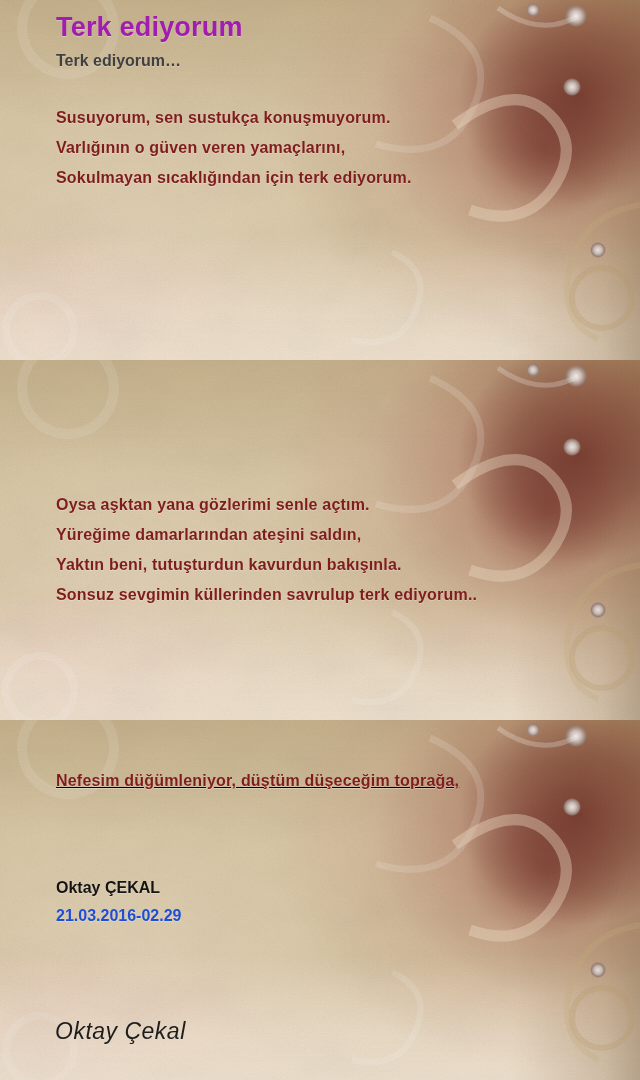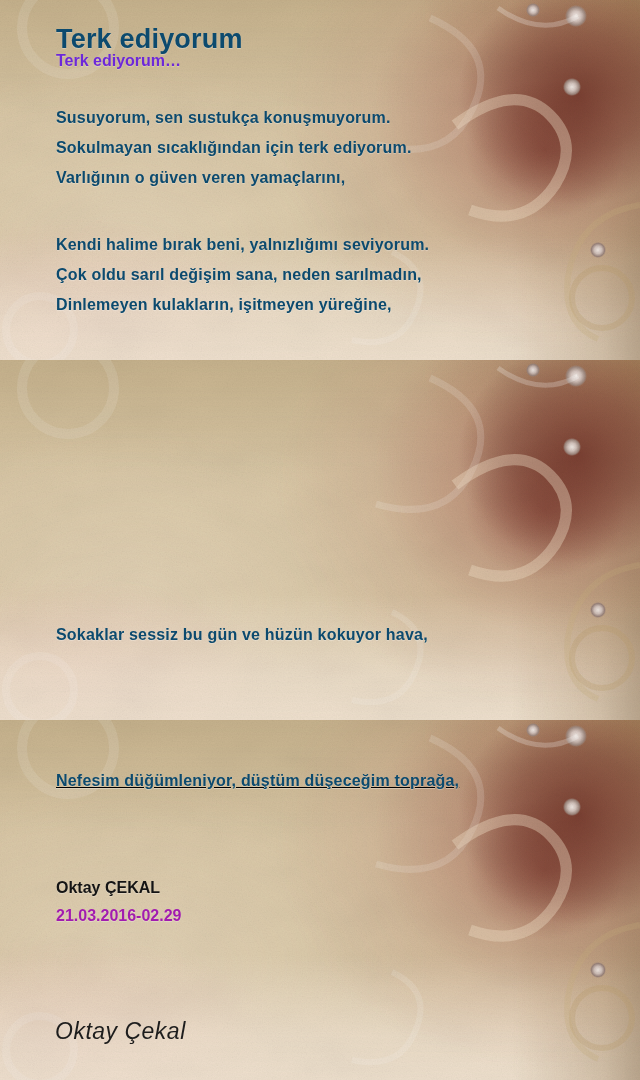--- a/index.html
+++ b/index.html
@@ -59,49 +59,49 @@
     inset: 0;
     mix-blend-mode: multiply;
     pointer-events: none;
   }
 
   .content { position: absolute; inset: 0; }
 
   .page-title {
     position: absolute;
     left: 56px;
-    top: 24px;
+    top: 12px;
     margin: 0;
     font-size: 27px;
     font-weight: bold;
-    color: #0c4a6e;
+    color: #a21caf;
     letter-spacing: 0.2px;
     text-shadow: 0 1px 1px rgba(255,255,255,0.30);
   }
 
   .subtitle {
     position: absolute;
     left: 56px;
     top: 52px;
     font-size: 16px;
     font-weight: bold;
-    color: #6d28d9;
+    color: #404040;
     text-shadow: 0 1px 1px rgba(255,255,255,0.30);
   }
 
   .stanza {
     position: absolute;
     left: 56px;
     right: 20px;
   }
   .stanza .line {
     font-size: 16px;
     font-weight: bold;
     line-height: 30px;
-    color: #0c4a6e;
+    color: #7f1d1d;
     letter-spacing: 0.2px;
     text-shadow: 0 1px 1px rgba(255,255,255,0.30);
     white-space: nowrap;
   }
   .s1 { top: 103px; }
   .s2 { top: 230px; }
   .s3 { top: 413px; }
   .s4 { top: 490px; }
   .s5 { top: 620px; }
   .s6 { top: 766px; text-decoration: underline; }
@@ -116,21 +116,21 @@
     color: #141414;
     text-shadow: 0 1px 1px rgba(255,255,255,0.30);
   }
   .date {
     position: absolute;
     left: 56px;
     top: 902px;
     font-size: 16px;
     font-weight: bold;
     line-height: 28px;
-    color: #a21caf;
+    color: #1d4ed8;
     text-shadow: 0 1px 1px rgba(255,255,255,0.30);
   }
 
   .footer-signature {
     position: absolute;
     left: 55px;
     top: 1018px;
     font-size: 23px;
     font-style: italic;
     font-weight: 400;
@@ -189,36 +189,36 @@
     <rect width="640" height="1080" filter="url(#mottle)" opacity="0.10"></rect>
   </svg>
 
   <div class="content">
 
     <h1 class="page-title">Terk ediyorum</h1>
     <div class="subtitle">Terk ediyorum…</div>
 
     <div class="stanza s1">
       <div class="line">Susuyorum, sen sustukça konuşmuyorum.</div>
+      <div class="line">Varlığının o güven veren yamaçlarını,</div>
       <div class="line">Sokulmayan sıcaklığından için terk ediyorum.</div>
-      <div class="line">Varlığının o güven veren yamaçlarını,</div>
-    </div>
-
-    <div class="stanza s2">
-      <div class="line">Kendi halime bırak beni, yalnızlığımı seviyorum.</div>
-      <div class="line">Çok oldu sarıl değişim sana, neden sarılmadın,</div>
-      <div class="line">Dinlemeyen kulakların, işitmeyen yüreğine,</div>
-    </div>
+    </div>
+
 
     <div class="stanza s3">
     </div>
 
+    <div class="stanza s4">
+      <div class="line">Oysa aşktan yana gözlerimi senle açtım.</div>
+      <div class="line">Yüreğime damarlarından ateşini saldın,</div>
+      <div class="line">Yaktın beni, tutuşturdun kavurdun bakışınla.</div>
+      <div class="line">Sonsuz sevgimin küllerinden savrulup terk ediyorum..</div>
+    </div>
 
     <div class="stanza s5">
-      <div class="line">Sokaklar sessiz bu gün ve hüzün kokuyor hava,</div>
     </div>
 
     <div class="stanza s6">
       <div class="line">Nefesim düğümleniyor, düştüm düşeceğim toprağa,</div>
     </div>
 
     <div class="author">Oktay ÇEKAL</div>
     <div class="date">21.03.2016-02.29</div>
 
     <div class="footer-signature">Oktay Çekal</div>

